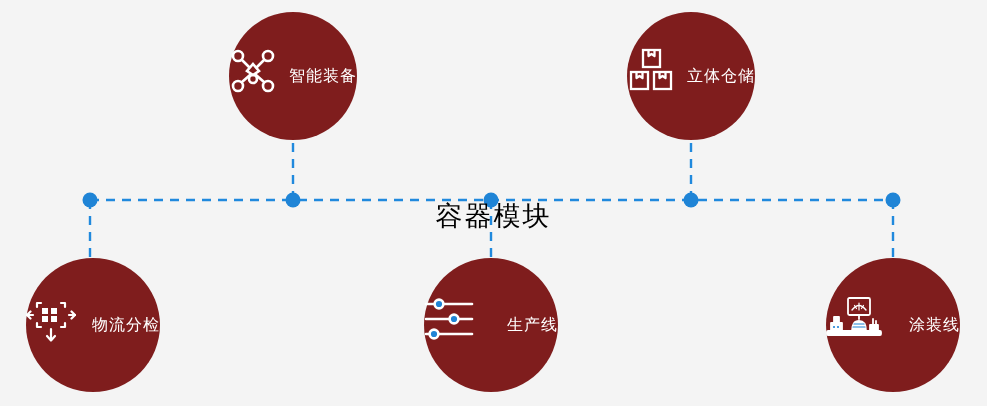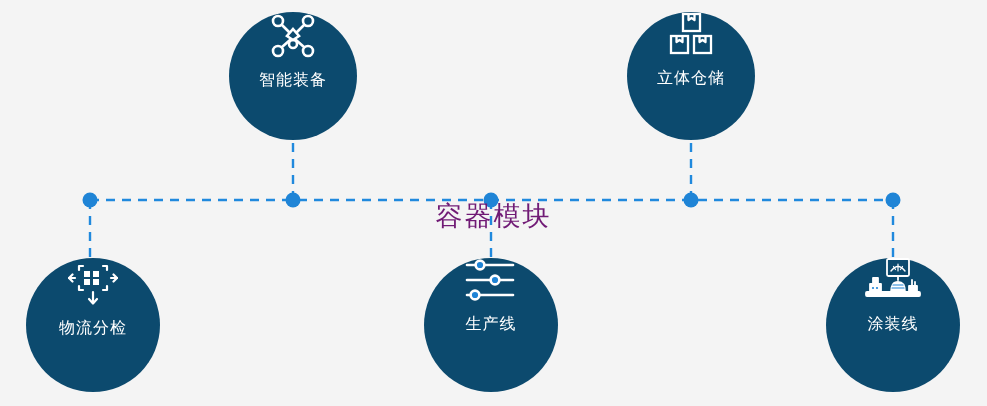--- a/index.html
+++ b/index.html
@@ -27,33 +27,33 @@
     height: 406px;
   }
   .watermark {
     position: absolute;
     left: 0;
     top: 198px;
     width: 987px;
     text-align: center;
     font-size: 27px;
     letter-spacing: 2px;
-    color: #701a75;
+    color: #000000;
     font-family: "DejaVu Sans", "Liberation Sans", sans-serif;
     user-select: none;
     pointer-events: none;
   }
   .node {
     position: absolute;
     border-radius: 50%;
-    background: #0c4a6e;
+    background: #7f1d1d;
     display: flex;
-    flex-direction: column;
+    flex-direction: row;
     align-items: center;
-    justify-content: flex-start;
+    justify-content: space-between;
   }
   .node .icon-wrap {
     display: block;
     line-height: 0;
   }
   .node .node-label {
     color: #ffffff;
     font-size: 16px;
     letter-spacing: 1px;
     font-family: "DejaVu Sans", "Liberation Sans", sans-serif;

